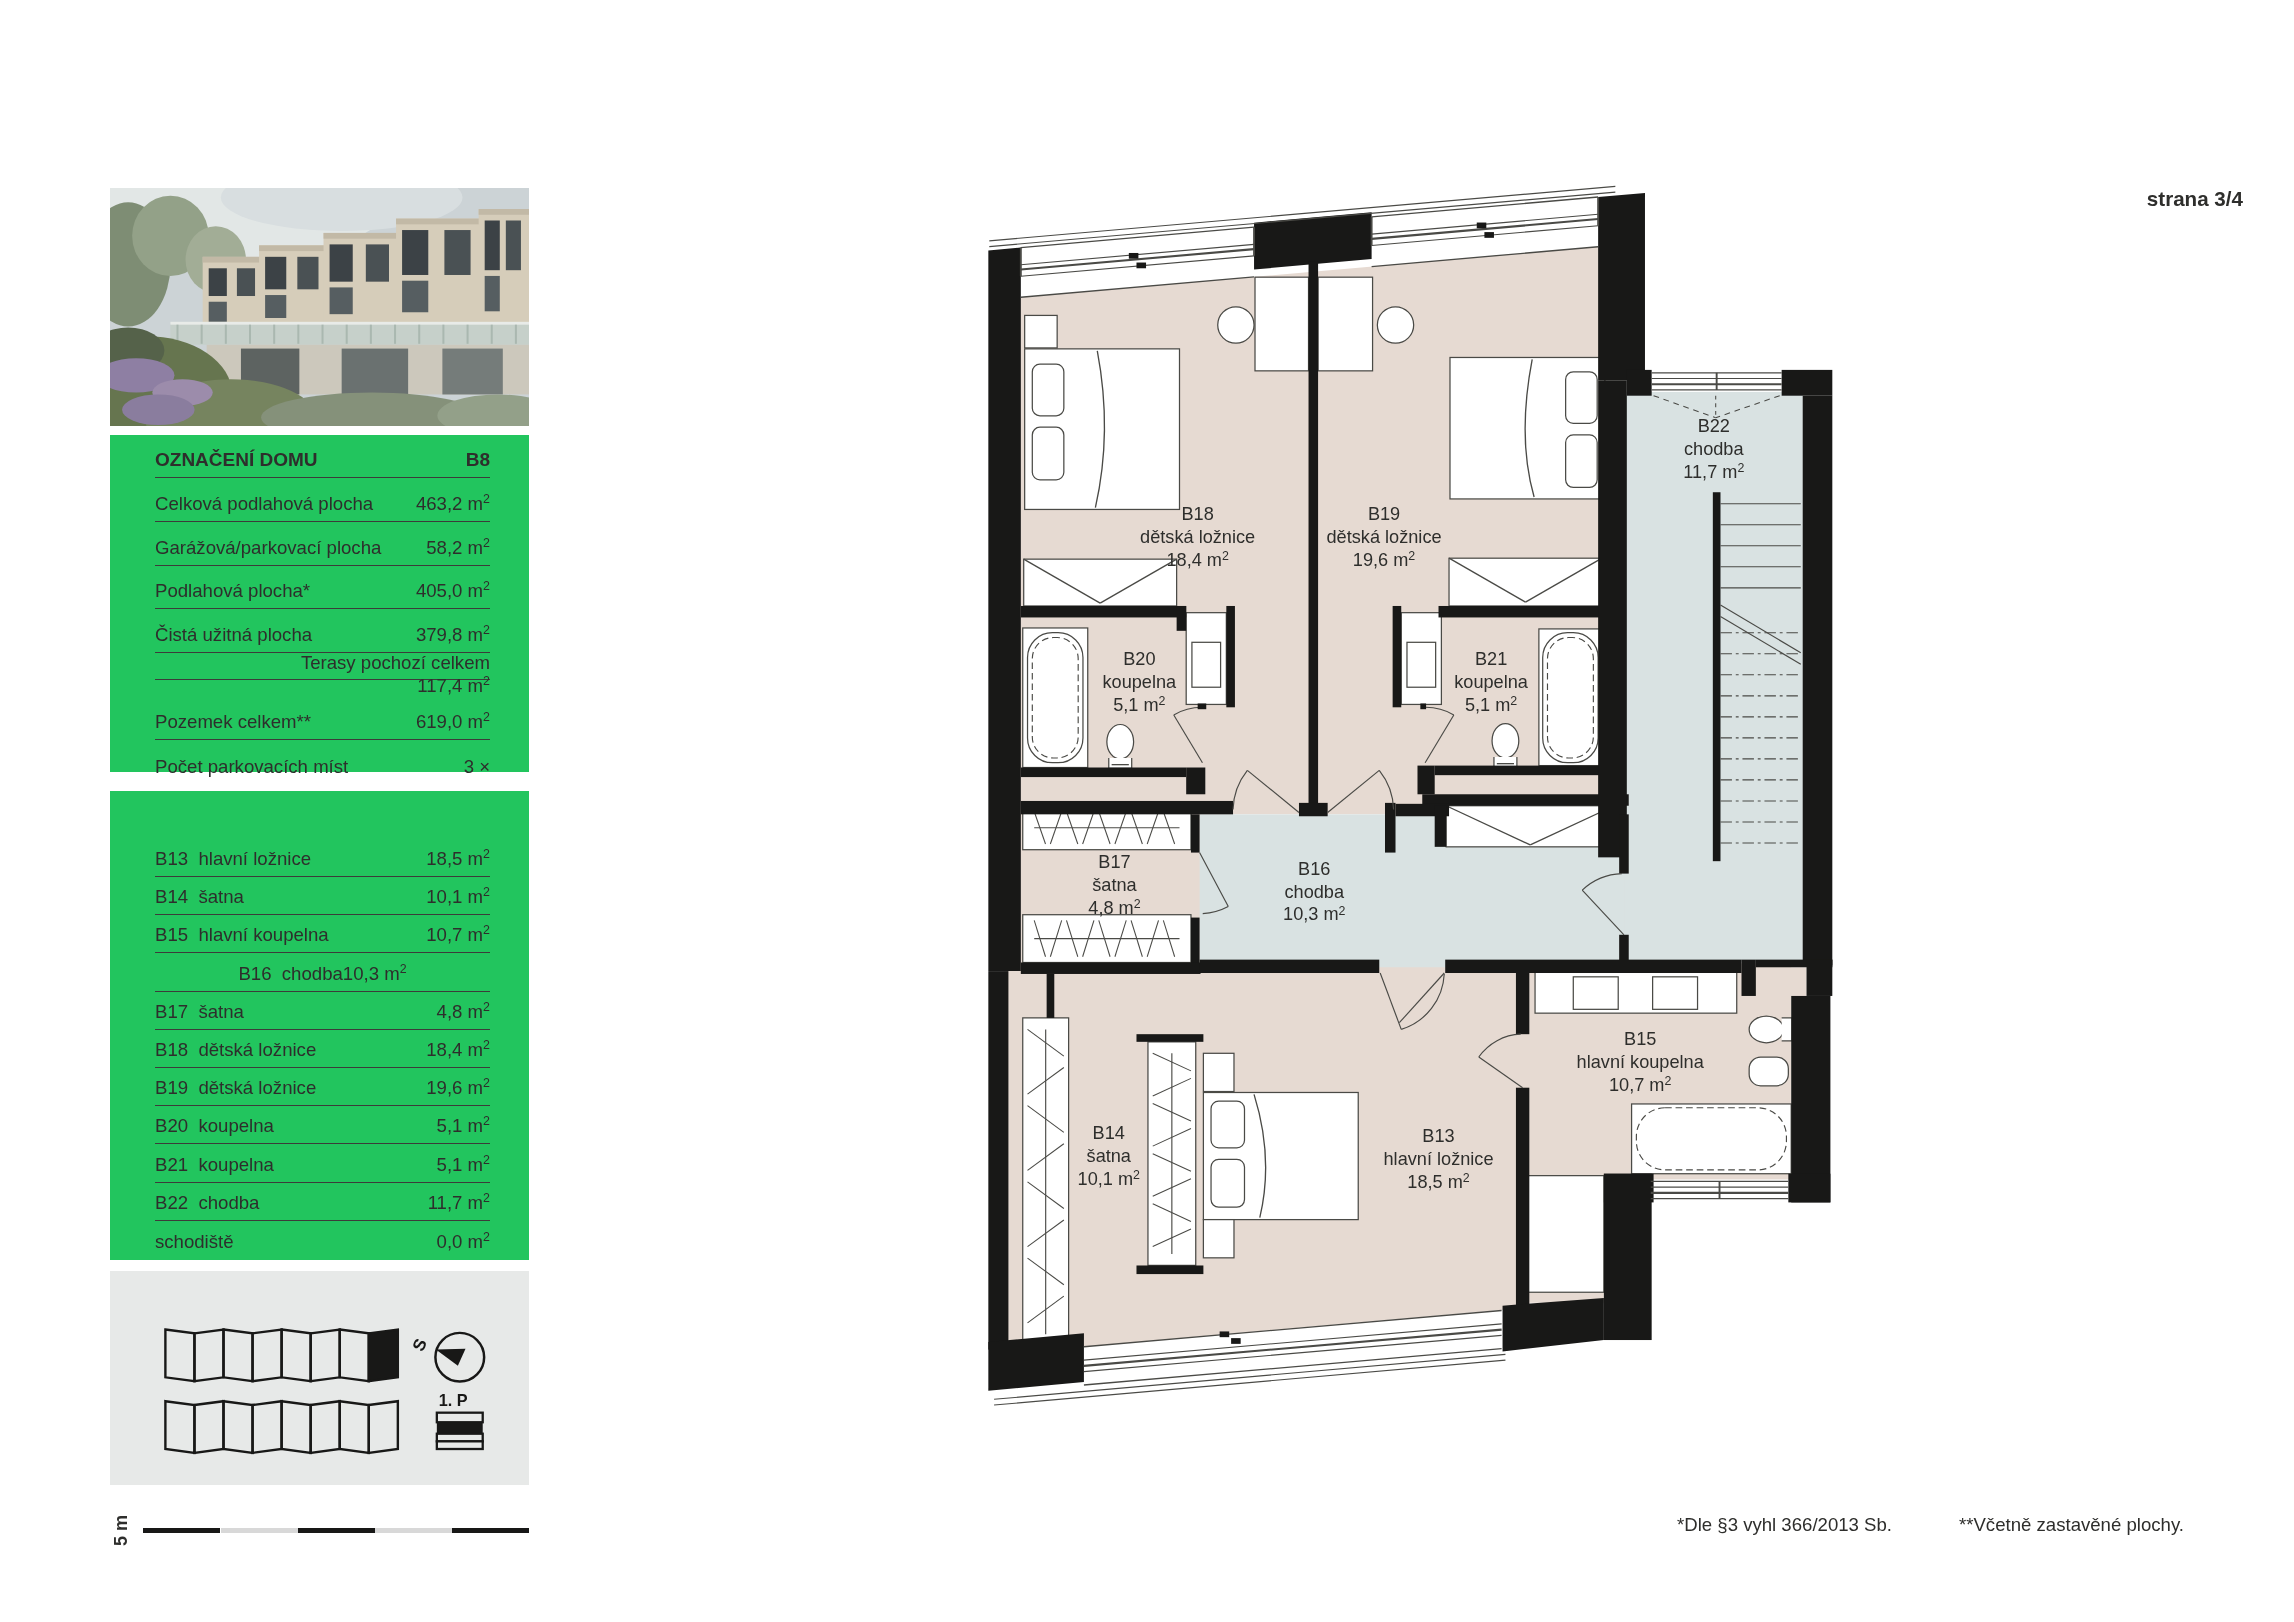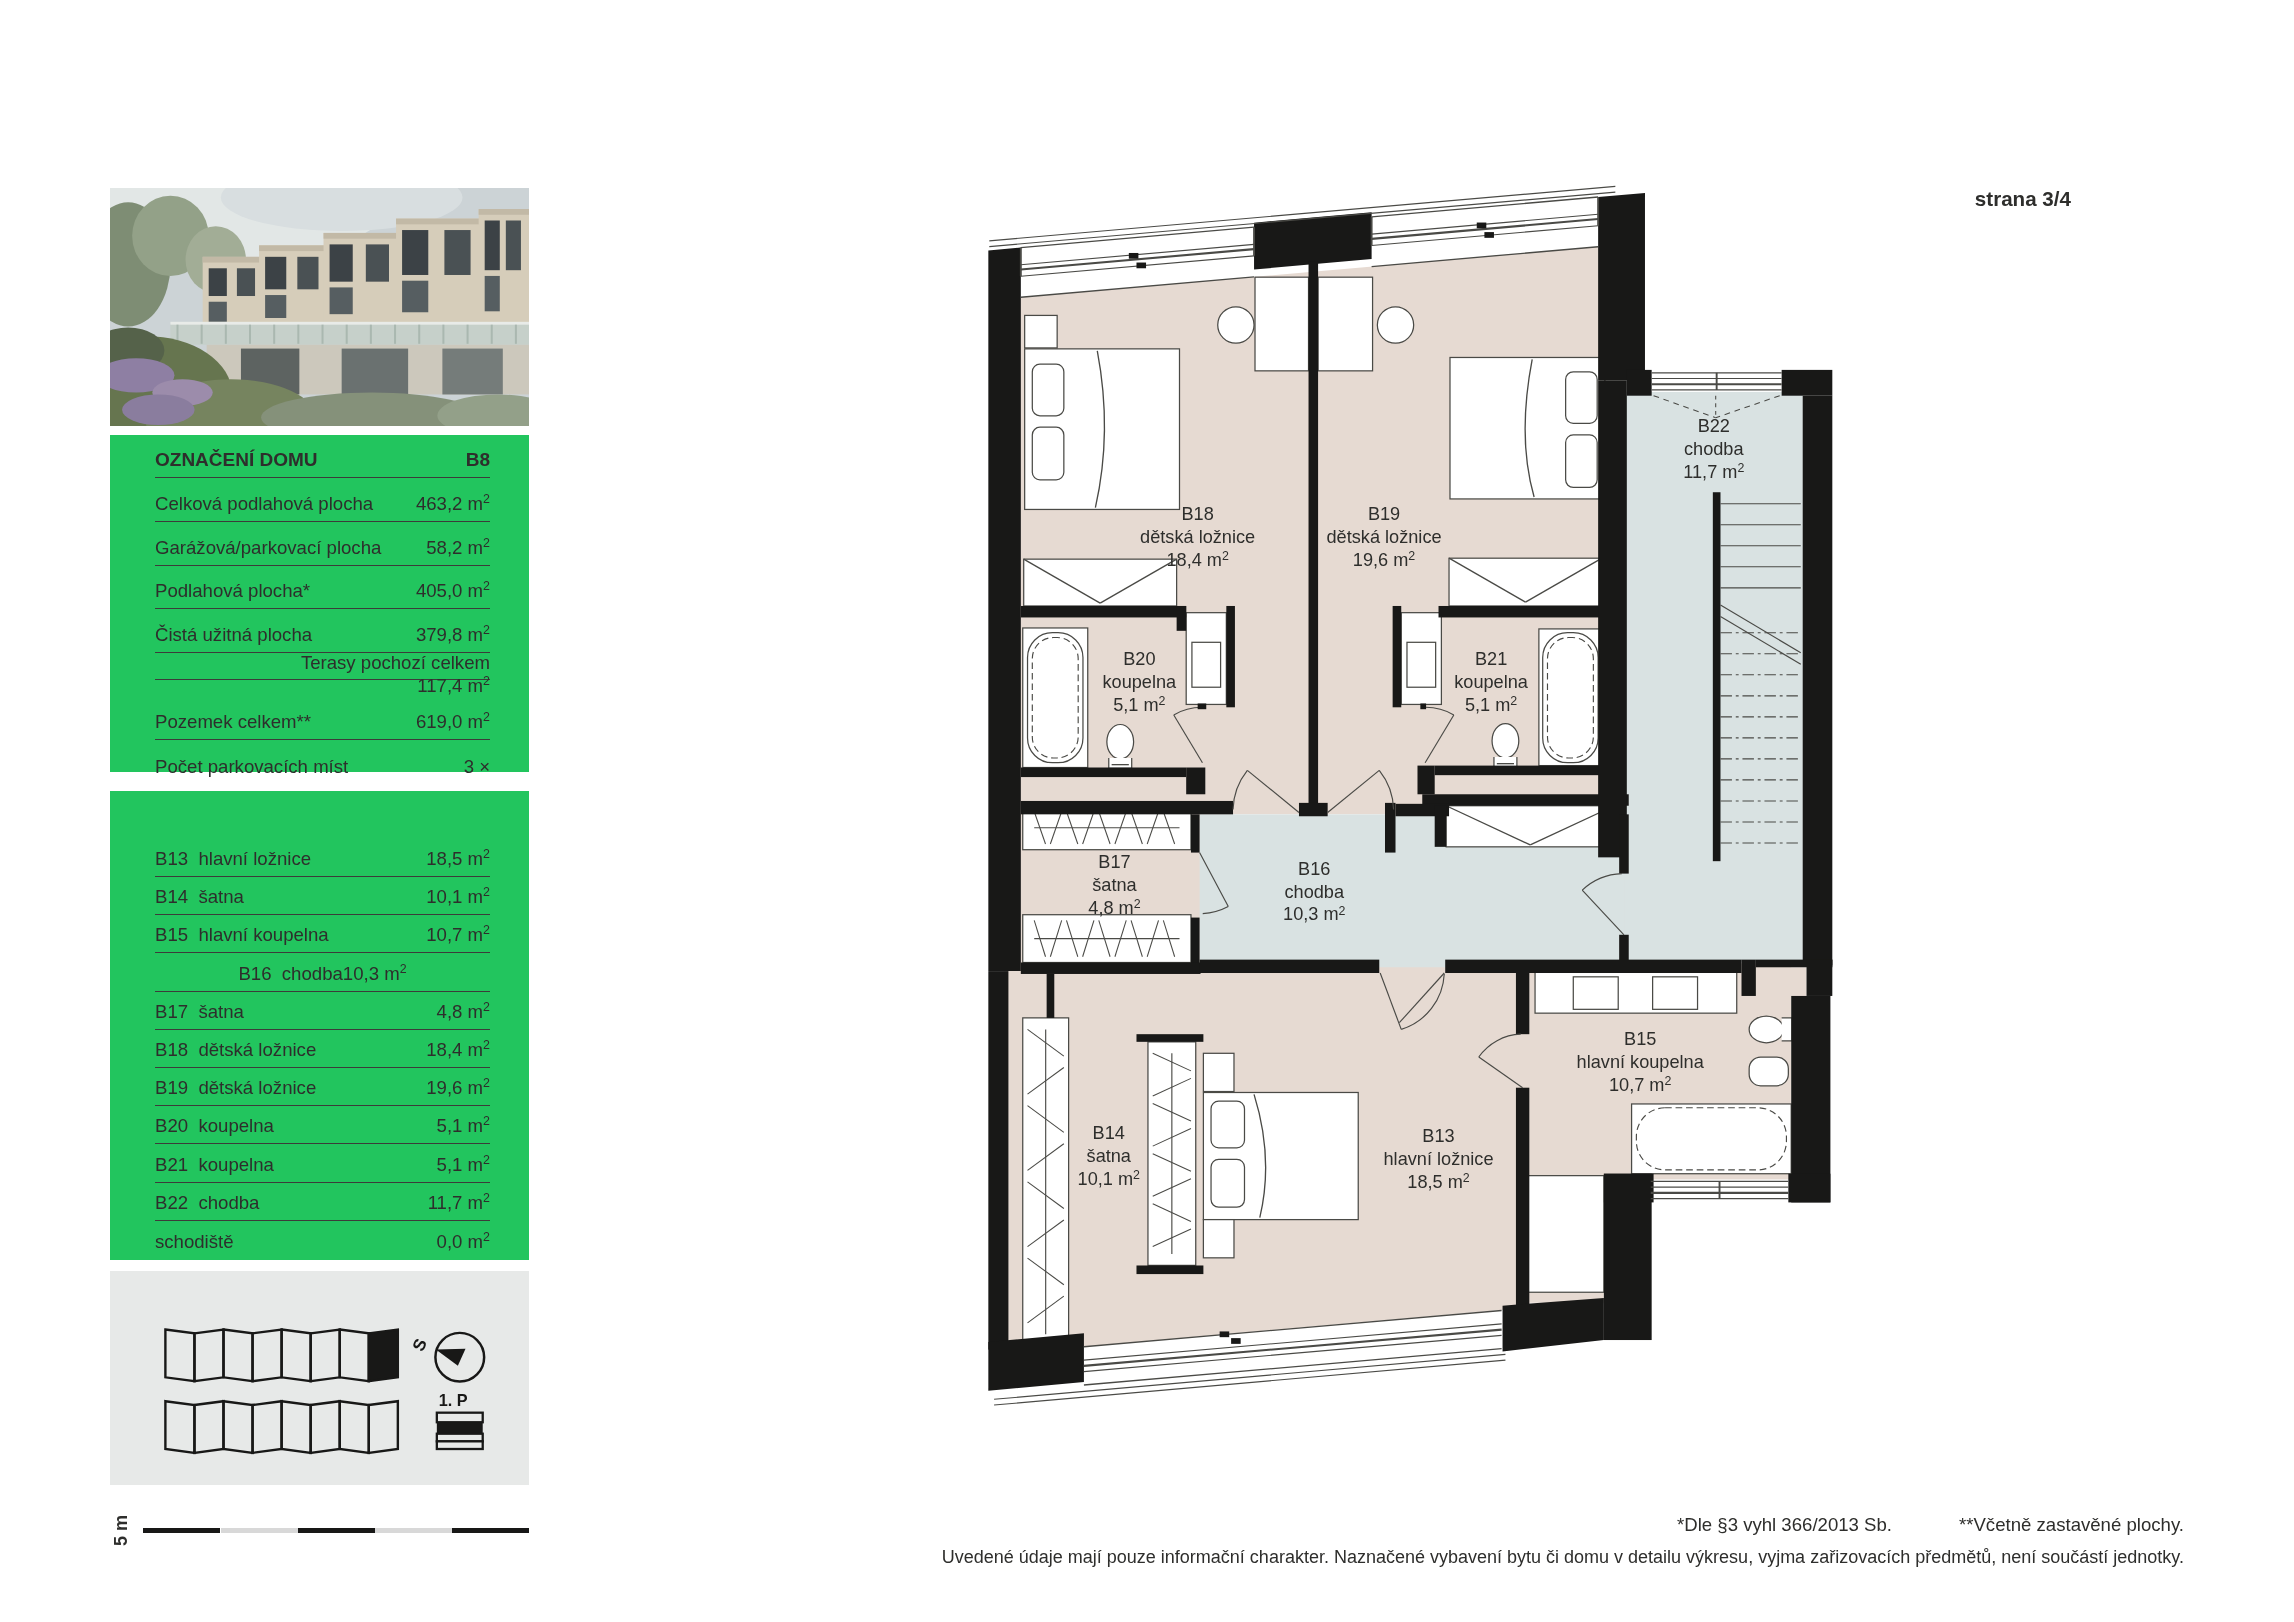--- a/index.html
+++ b/index.html
@@ -159,25 +159,24 @@
 <div class="abs" style="left:110px;top:1271px;width:419px;height:214px;background:#e7e9e8;"></div>
 
 <div class="abs" style="left:143px;top:1528px;width:77px;height:5.3px;background:#181817;"></div>
 <div class="abs" style="left:221px;top:1528px;width:77px;height:5.3px;background:#d8d8d8;"></div>
 <div class="abs" style="left:298px;top:1528px;width:77px;height:5.3px;background:#181817;"></div>
 <div class="abs" style="left:375px;top:1528px;width:77px;height:5.3px;background:#d8d8d8;"></div>
 <div class="abs" style="left:452px;top:1528px;width:77px;height:5.3px;background:#181817;"></div>
 
 <div class="abs" style="left:111px;top:1546px;font-size:18px;font-weight:bold;transform:rotate(-90deg);transform-origin:left top;">5 m</div>
 
-<div class="abs" style="left:1784px;top:187px;width:287px;text-align:right;font-size:20.6px;font-weight:bold;">strana 3/4</div>
+<div class="abs" style="left:1956px;top:187px;width:287px;text-align:right;font-size:20.6px;font-weight:bold;">strana 3/4</div>
 
 <div class="abs" style="left:1037px;top:1514px;width:1147px;text-align:right;font-size:18.6px;">*Dle §3 vyhl 366/2013 Sb.<span style="display:inline-block;width:67px;"></span>**Včetně zastavěné plochy.</div>
 
-<div class="abs" style="left:798px;top:1547px;width:1386px;text-align:right;font-size:18px;">Uvedené údaje mají pouze informační charakter. Naznačené vybavení bytu či domu v detailu výkresu, vyjma zařizovacích předmětů, není součástí jednotky.</div>
 
 <svg class="abs" style="left:0;top:0" width="2294" height="1622" viewBox="0 0 2400 1697">
 <g stroke-linecap="butt">
 
 <polygon points="1060,311.7 1680,257.45 1680,852 1060,852" fill="#e6dad2"></polygon>
 
 <rect x="1060" y="850" width="196" height="162" fill="#e6dad2"></rect>
 
 <polygon points="1050,1008 1600,1008 1600,1368 1120,1410 1050,1416" fill="#e6dad2"></polygon>
 

